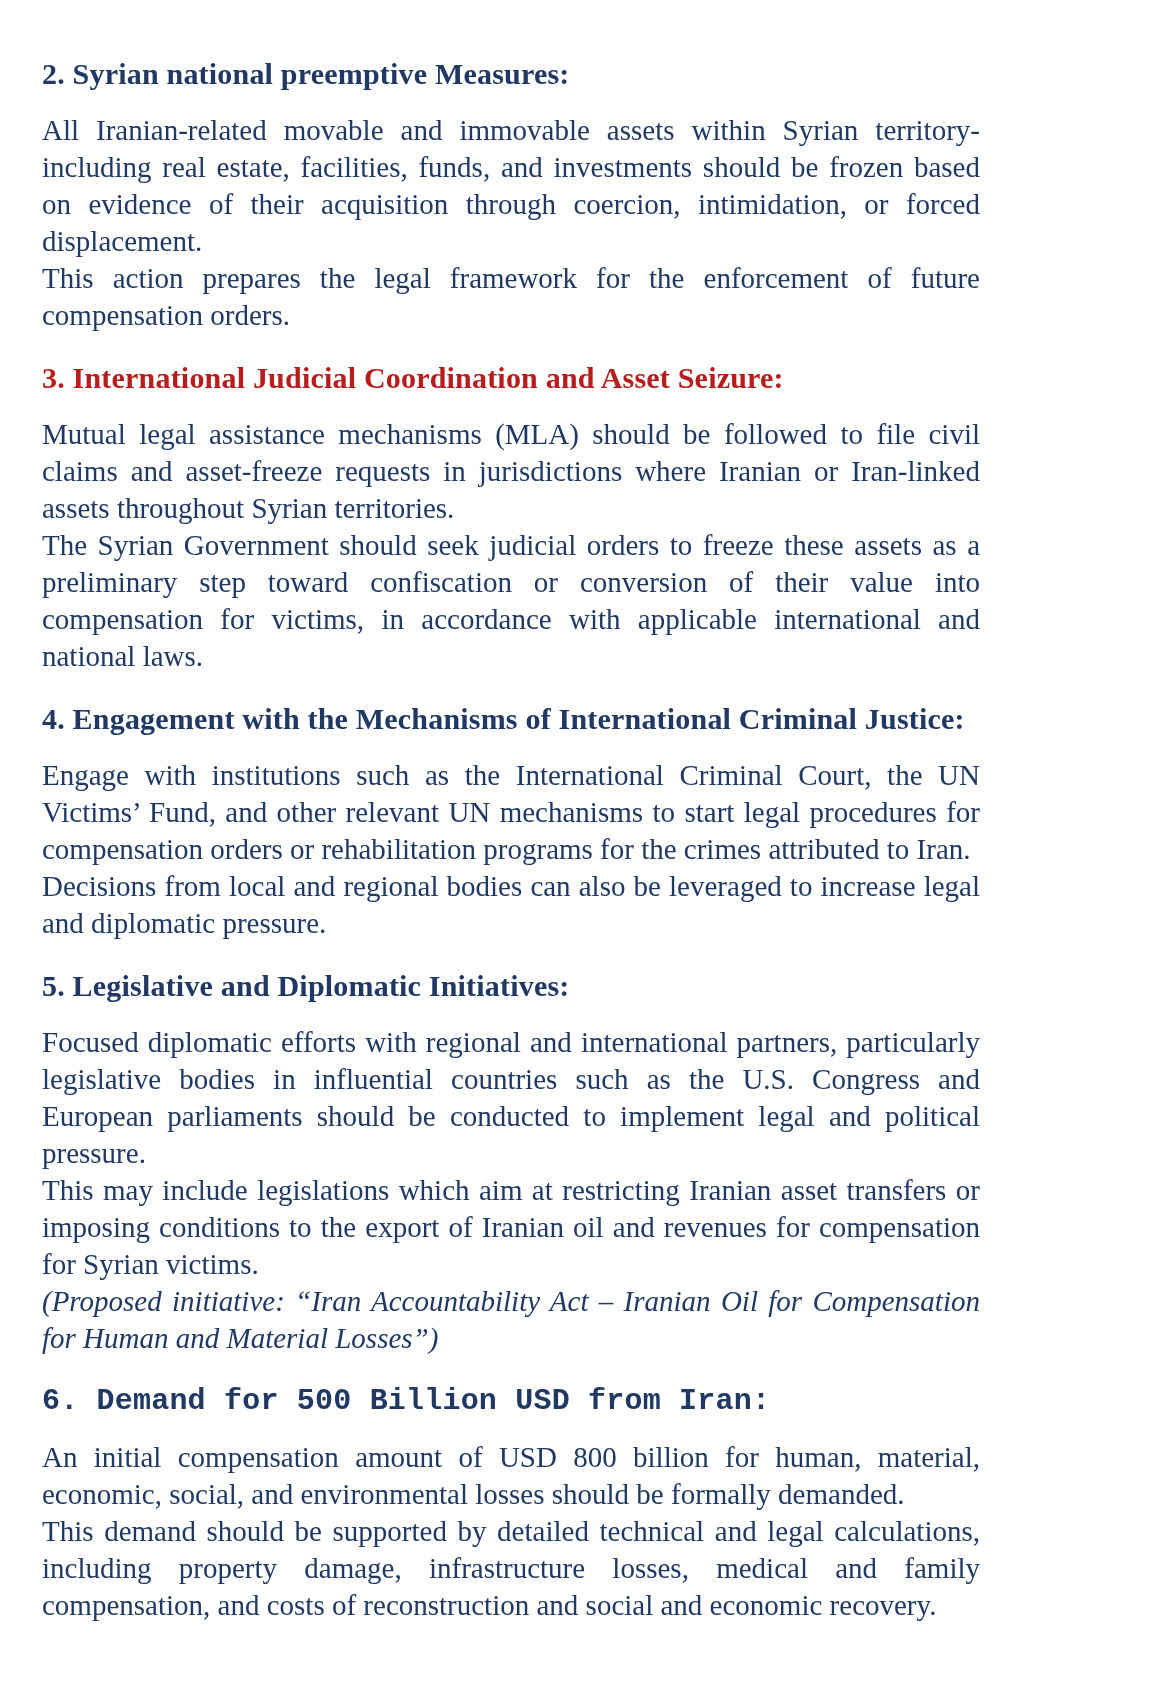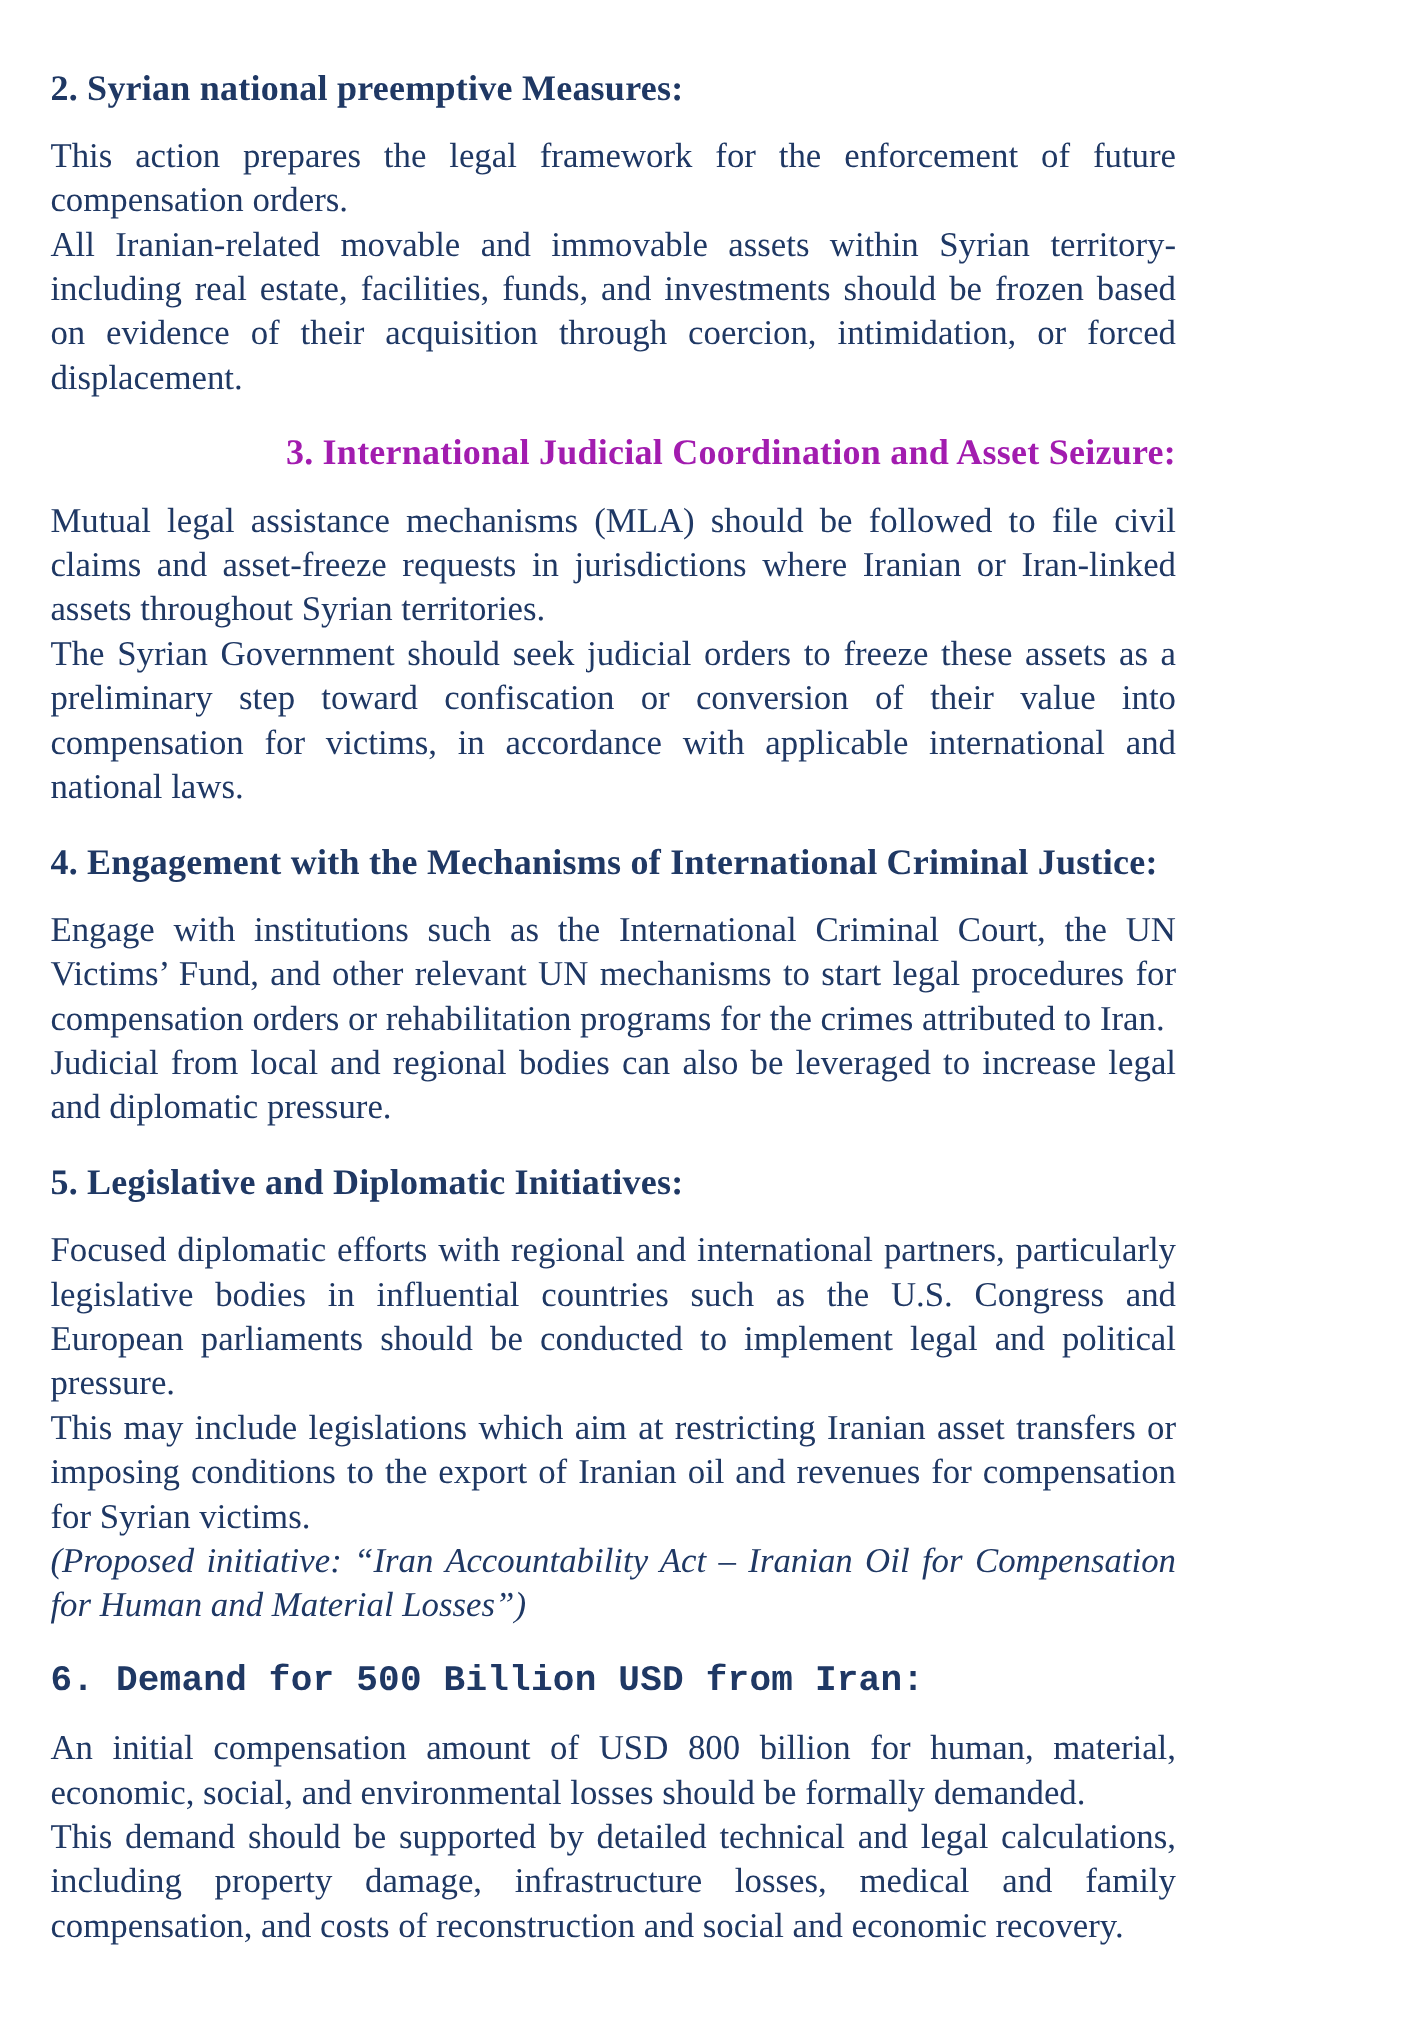--- a/index.html
+++ b/index.html
@@ -44,34 +44,34 @@
     font-style: italic;
   }
 </style>
 </head>
 <body style="color: rgb(31, 56, 100); background: rgb(255, 255, 255);">
 
 <div class="page">
 
   <section class="doc-section">
     <h2 class="section-heading" style="color: rgb(31, 56, 100);">2. Syrian national preemptive Measures:</h2>
+    <p class="body-paragraph">All Iranian-related movable and immovable assets within Syrian territory-including real estate, facilities, funds, and investments should be frozen based on evidence of their acquisition through coercion, intimidation, or forced displacement.</p>
     <p class="body-paragraph">This action prepares the legal framework for the enforcement of future compensation orders.</p>
-    <p class="body-paragraph">All Iranian-related movable and immovable assets within Syrian territory-including real estate, facilities, funds, and investments should be frozen based on evidence of their acquisition through coercion, intimidation, or forced displacement.</p>
   </section>
 
   <section class="doc-section">
-    <h2 class="section-heading" style="color: #a21caf; text-align: right;">3. International Judicial Coordination and Asset Seizure:</h2>
+    <h2 class="section-heading" style="color: #b91c1c;">3. International Judicial Coordination and Asset Seizure:</h2>
     <p class="body-paragraph">Mutual legal assistance mechanisms (MLA) should be followed to file civil claims and asset-freeze requests in jurisdictions where Iranian or Iran-linked assets throughout Syrian territories.</p>
     <p class="body-paragraph">The Syrian Government should seek judicial orders to freeze these assets as a preliminary step toward confiscation or conversion of their value into compensation for victims, in accordance with applicable international and national laws.</p>
   </section>
 
   <section class="doc-section">
     <h2 class="section-heading" style="color: rgb(31, 56, 100);">4. Engagement with the Mechanisms of International Criminal Justice:</h2>
     <p class="body-paragraph">Engage with institutions such as the International Criminal Court, the UN Victims’ Fund, and other relevant UN mechanisms to start legal procedures for compensation orders or rehabilitation programs for the crimes attributed to Iran.</p>
-    <p class="body-paragraph">Judicial from local and regional bodies can also be leveraged to increase legal and diplomatic pressure.</p>
+    <p class="body-paragraph">Decisions from local and regional bodies can also be leveraged to increase legal and diplomatic pressure.</p>
   </section>
 
   <section class="doc-section">
     <h2 class="section-heading" style="color: rgb(31, 56, 100);">5. Legislative and Diplomatic Initiatives:</h2>
     <p class="body-paragraph">Focused diplomatic efforts with regional and international partners, particularly legislative bodies in influential countries such as the U.S. Congress and European parliaments should be conducted to implement legal and political pressure.</p>
     <p class="body-paragraph">This may include legislations which aim at restricting Iranian asset transfers or imposing conditions to the export of Iranian oil and revenues for compensation for Syrian victims.</p>
     <p class="body-paragraph italic-note">(Proposed initiative: “Iran Accountability Act – Iranian Oil for Compensation for Human and Material Losses”)</p>
   </section>
 
   <section class="doc-section">

